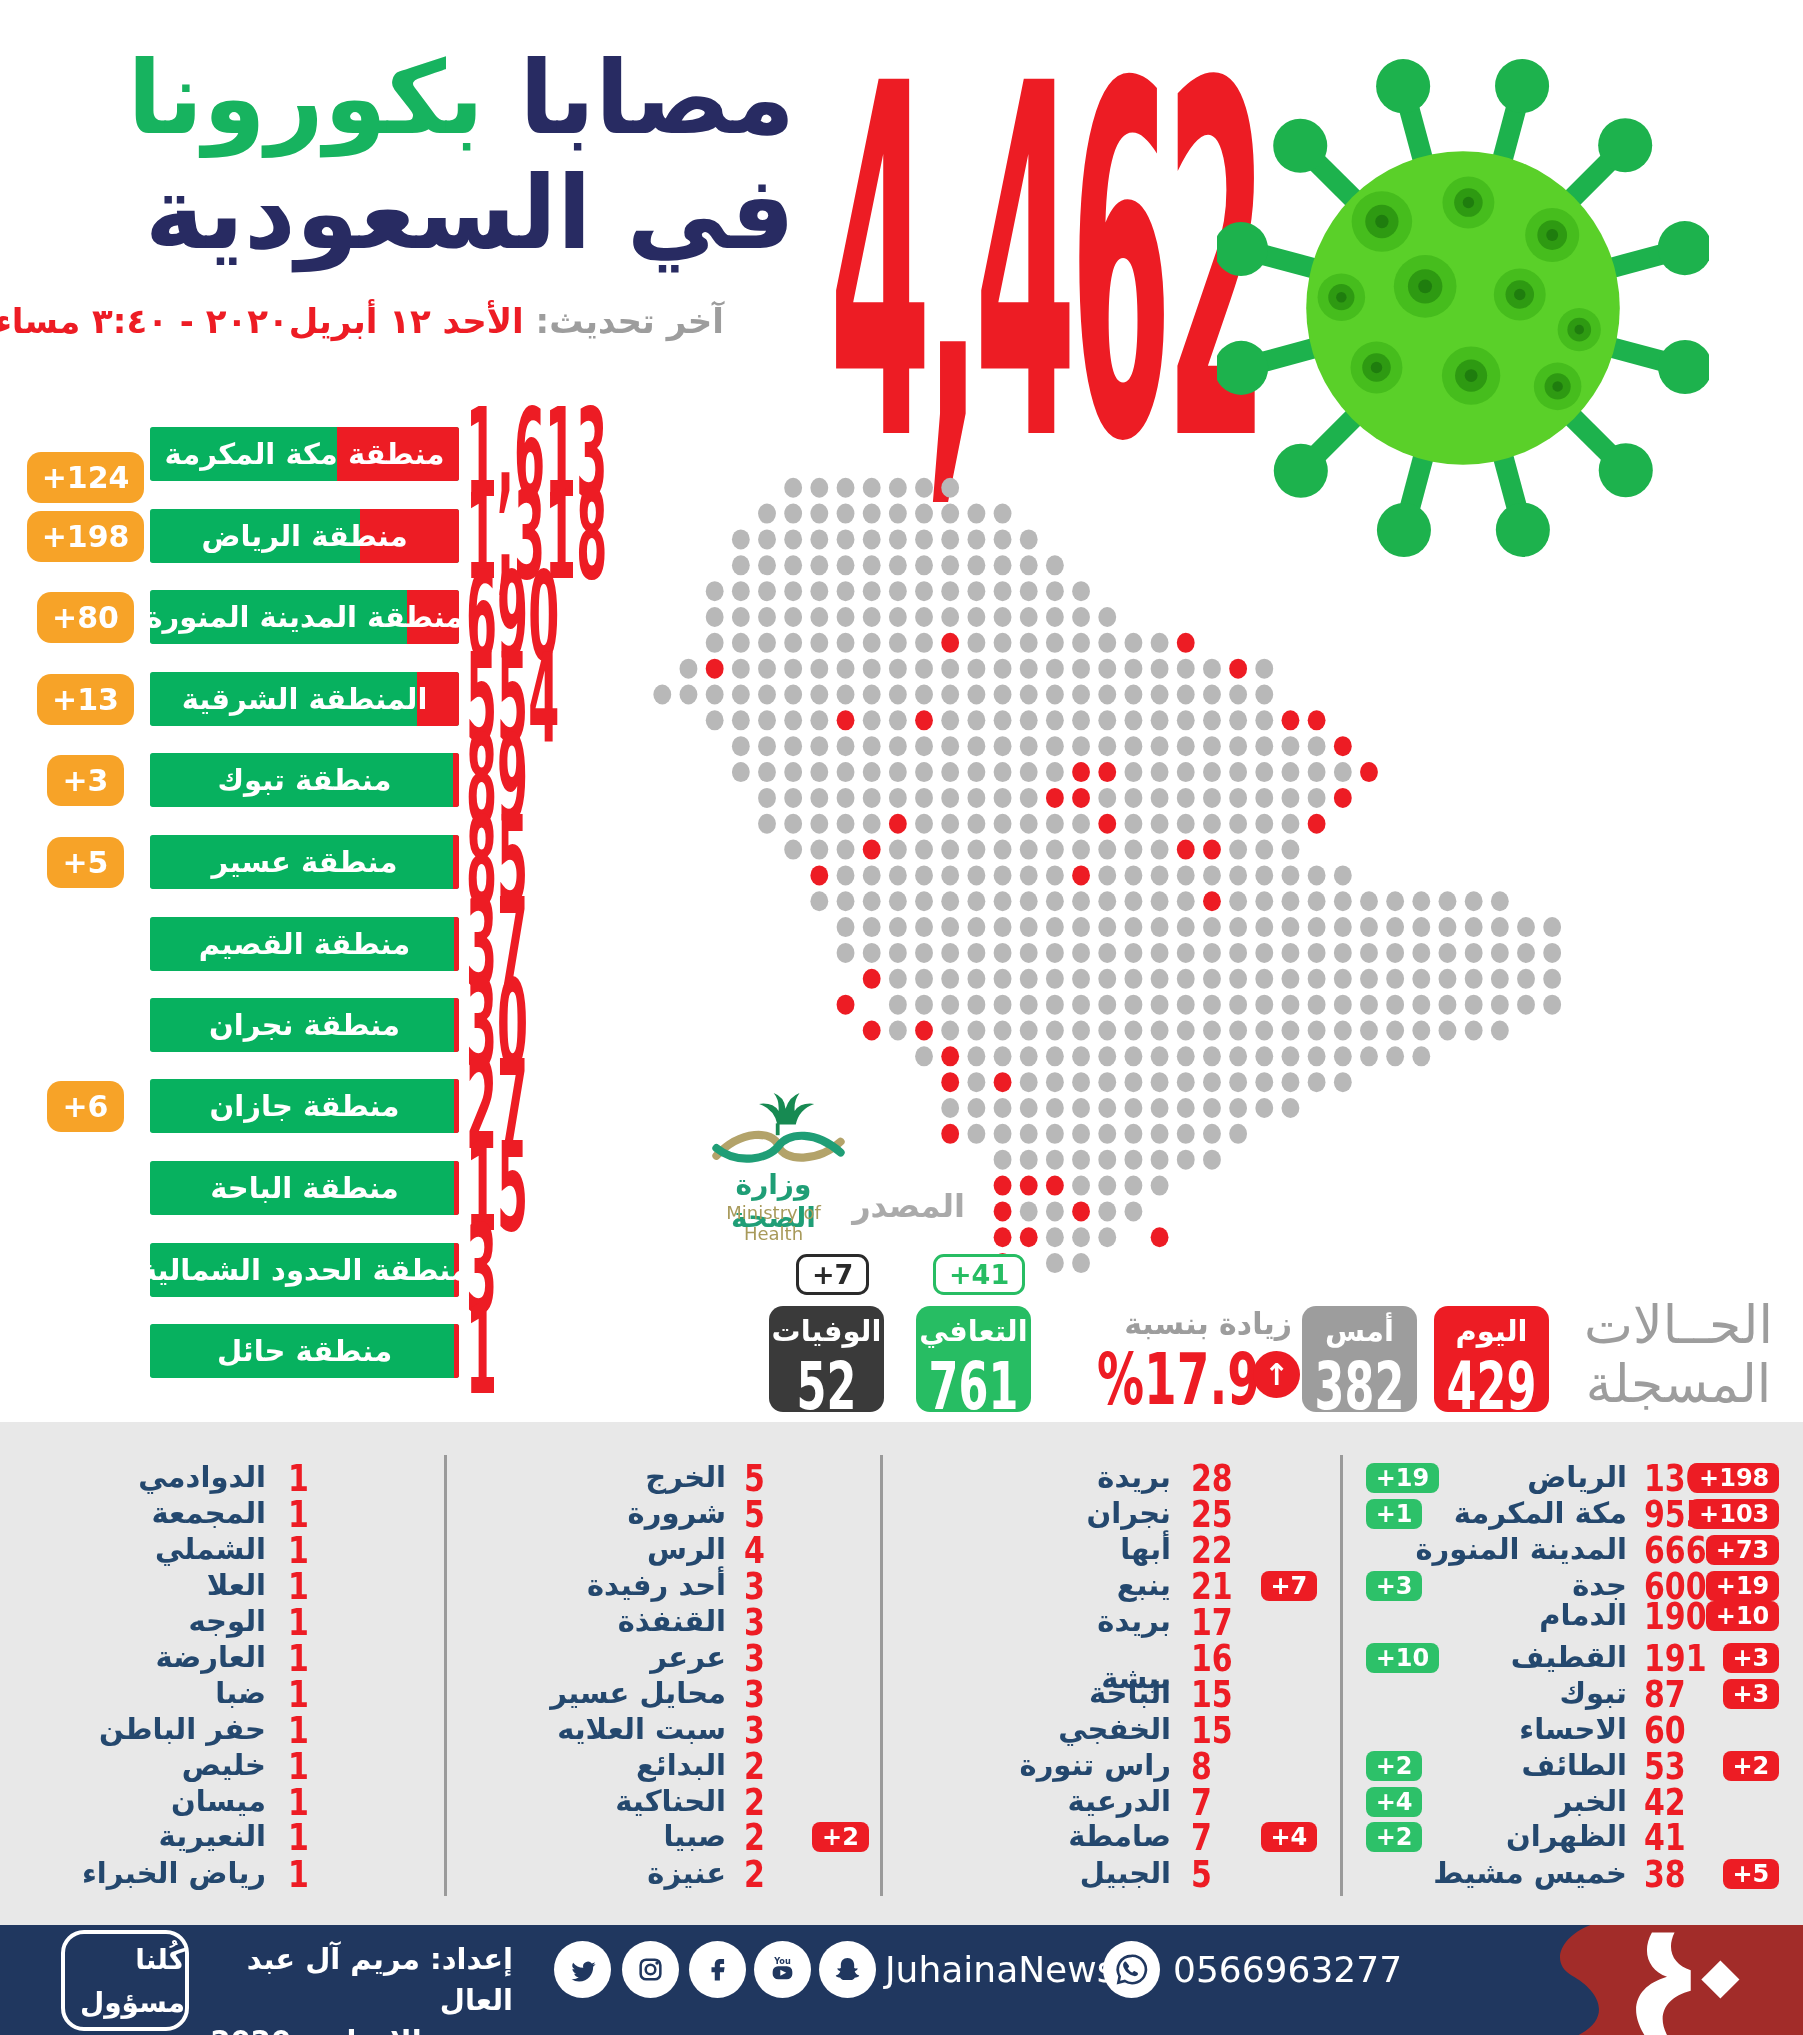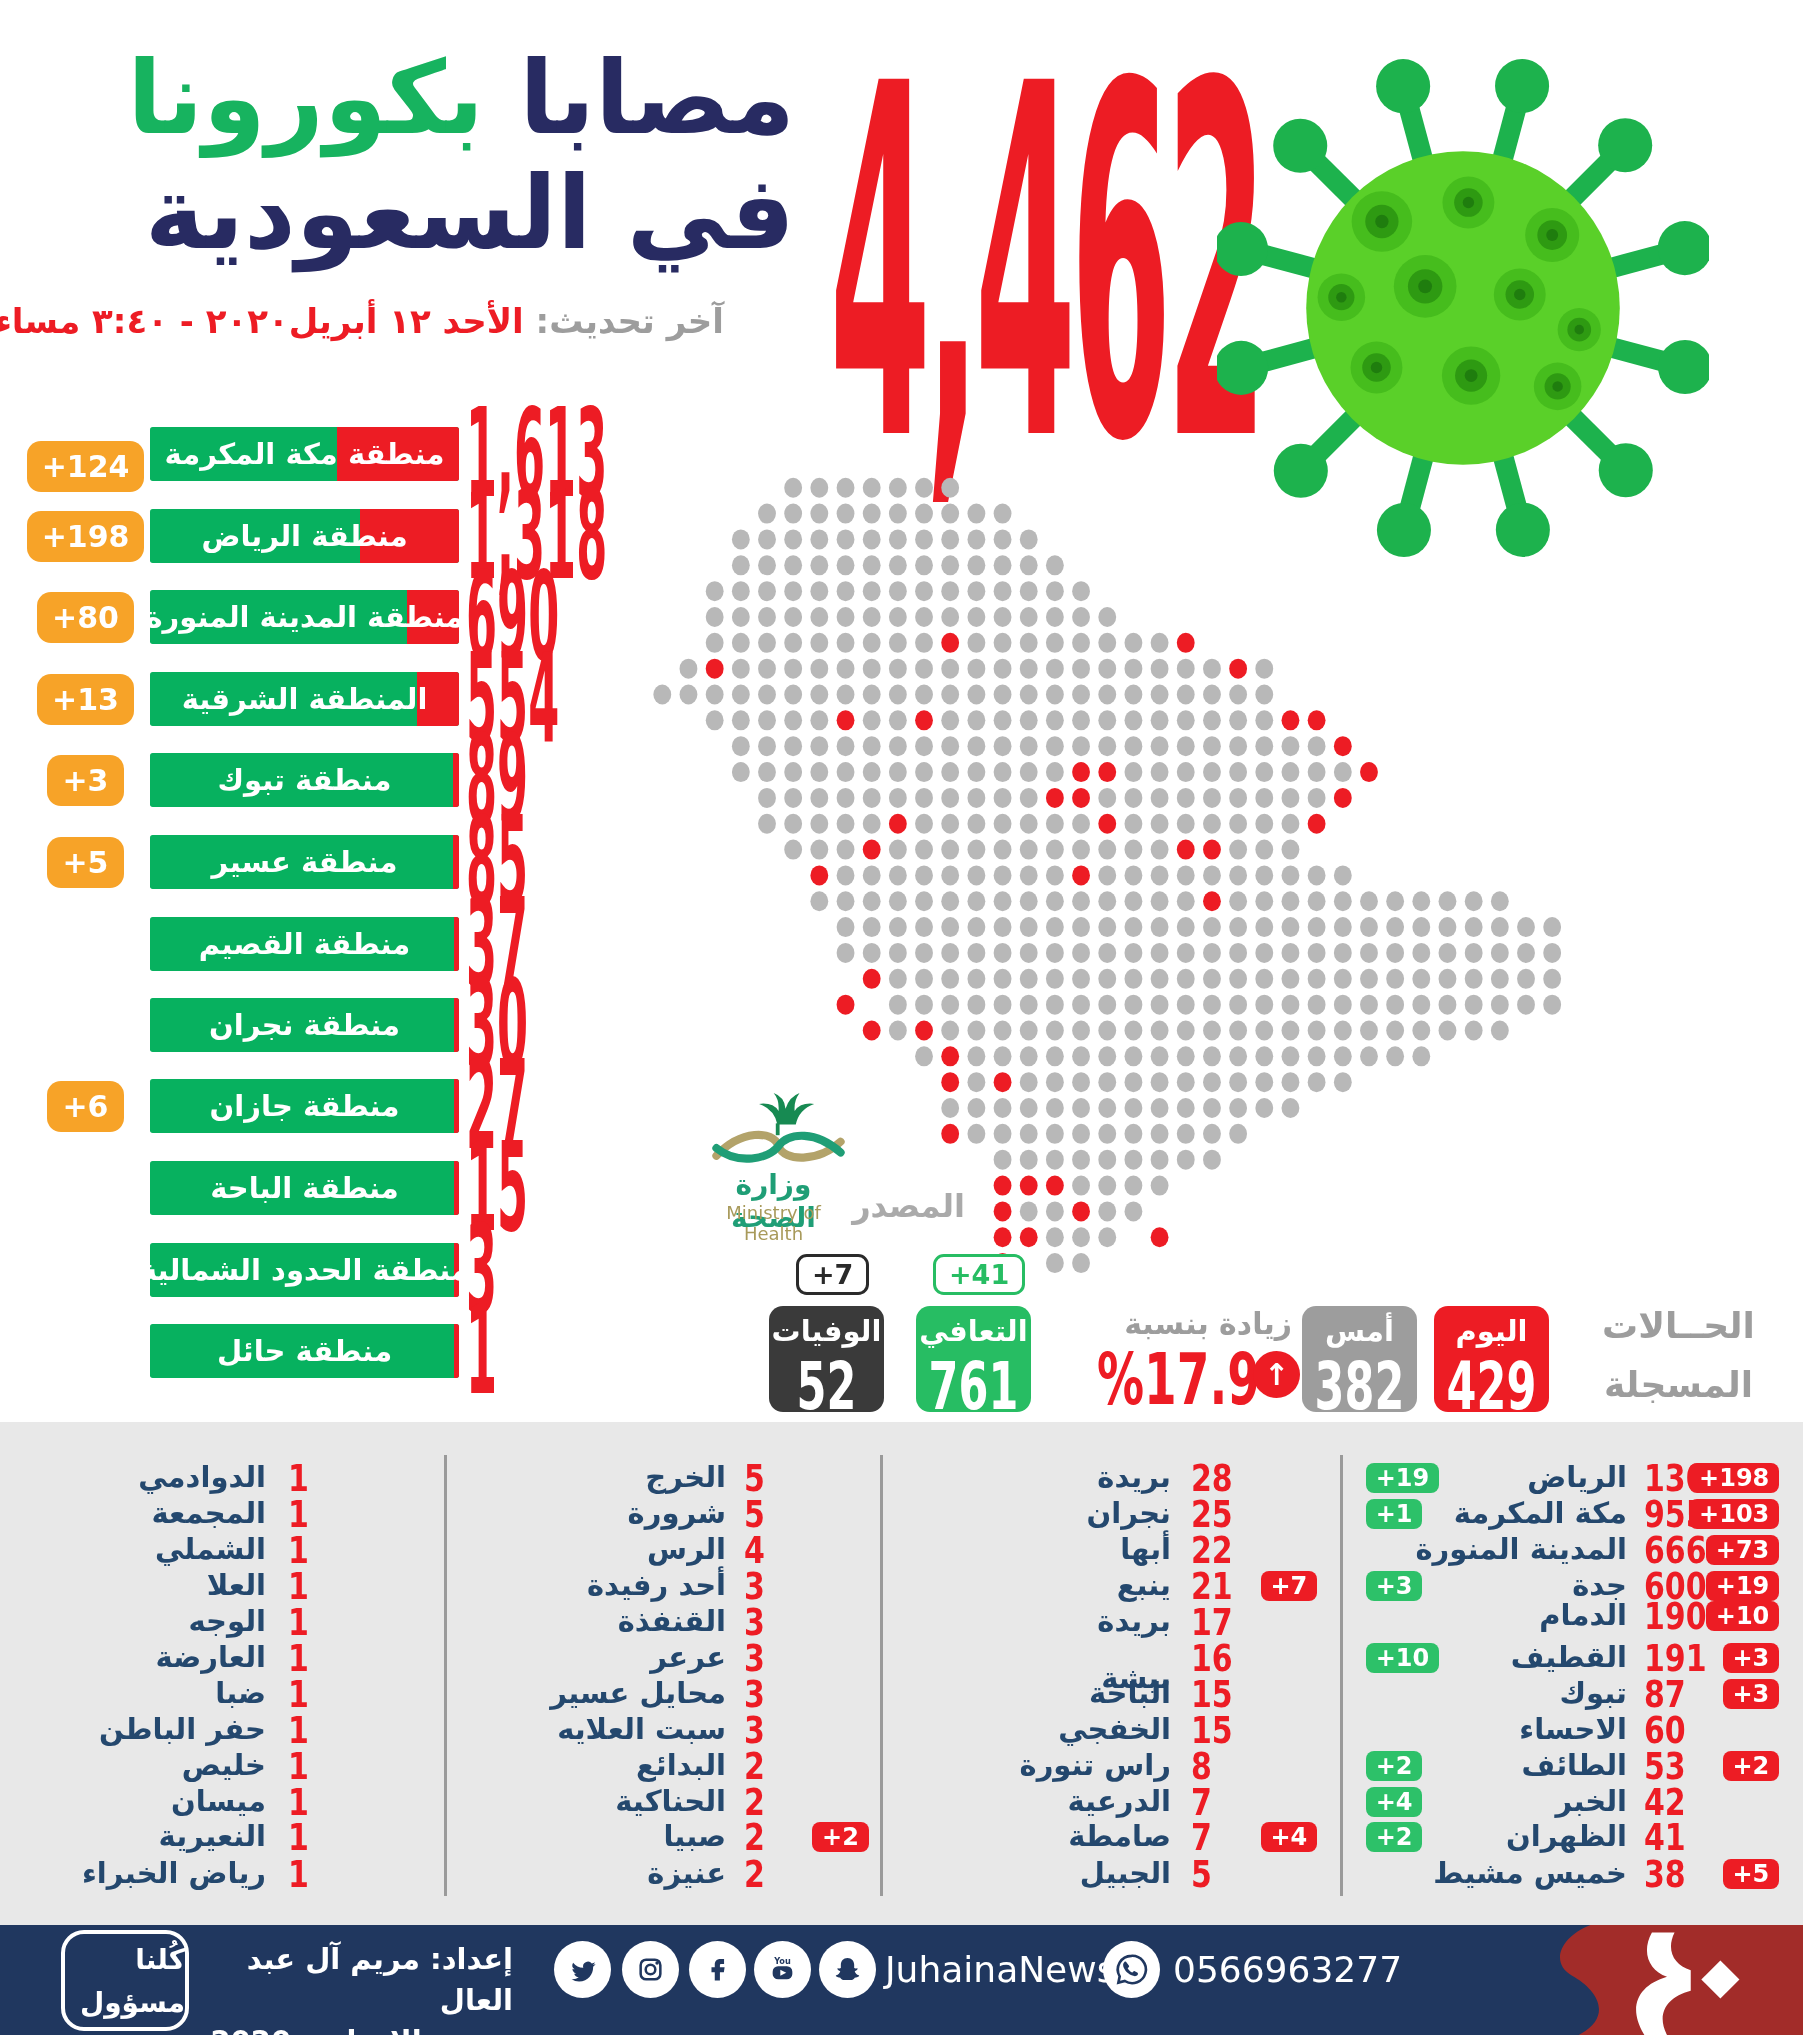--- a/index.html
+++ b/index.html
@@ -22,21 +22,21 @@
   .rbadge{background:#f7a328;color:#fff;font-weight:bold;font-size:30px;line-height:51px;
           padding:0 15px;border-radius:14px;direction:ltr;}
   .rbar{left:150px;width:309px;height:54px;background:#07b15f;border-radius:2.7px;}
   .rbar .red{position:absolute;right:0;top:0;bottom:0;background:#ed1c24;border-radius:0 2.7px 2.7px 0;}
   .rbar .lbl{position:absolute;inset:0;display:flex;align-items:center;justify-content:center;
              color:#fff;font-weight:bold;font-size:29px;direction:rtl;z-index:2;white-space:nowrap;}
   .rval{left:466px;height:54px;line-height:54px;color:#ed1c24;font-weight:bold;font-size:47px;
         transform:scale(.95,2.6);transform-origin:left center;white-space:nowrap;}
   
   #sum-label{left:1565px;top:1296px;width:227px;text-align:center;color:#9d9d9d;
-             font-weight:bold;font-size:36px;line-height:59px;direction:rtl;}
+             font-weight:normal;font-size:52px;line-height:59px;direction:rtl;}
   .sbox{top:1306px;width:115px;height:106px;border-radius:14px;color:#fff;text-align:center;}
   .sbox .lbl{font-size:29px;font-weight:bold;margin-top:7.6px;direction:rtl;}
   .sbox .val{font-size:43px;font-weight:bold;display:inline-block;transform:scaleY(1.55);margin-top:13px;}
   .mb{top:1254px;height:35px;border-radius:10.8px;background:#fff;font-weight:bold;font-size:27px;
       line-height:35px;padding:0 13px;border:3.8px solid #2a2a2a;direction:ltr;}
   #inc-label{left:1081px;top:1306px;width:211px;text-align:right;color:#9d9d9d;
              font-weight:bold;font-size:30px;direction:rtl;}
   #inc-value{left:1097px;top:1352px;width:146px;text-align:right;color:#ed1c24;
              font-weight:bold;font-size:47px;direction:ltr;transform:scaleY(1.5);transform-origin:center;}
   #inc-circle{left:1253px;top:1351px;width:47px;height:47px;border-radius:50%;background:#ed1c24;
@@ -137,21 +137,21 @@
     <circle cx="295" cy="585" r="10.56" fill="#1f7d0e"></circle>
     <circle cx="470" cy="600" r="54" fill="#46bd1d"></circle>
     <circle cx="470" cy="600" r="29.700000000000003" fill="#2e9a12"></circle>
     <circle cx="470" cy="600" r="11.88" fill="#1f7d0e"></circle>
     <circle cx="630" cy="620" r="44" fill="#46bd1d"></circle>
     <circle cx="630" cy="620" r="24.200000000000003" fill="#2e9a12"></circle>
     <circle cx="630" cy="620" r="9.68" fill="#1f7d0e"></circle>
   </svg>
 
 <div id="bars">
-    <div class="abs rbadge-zone" style="top: 439px;">
+    <div class="abs rbadge-zone" style="top: 450px;">
       <span class="rbadge">+124</span>
     </div>
     <div class="abs rbar" style="top: 427px;">
       <div class="red" style="width: 122px;"></div>
       <div class="lbl">منطقة مكة المكرمة</div>
     </div>
     <div class="abs rval" style="top: 427px;">1,613</div>
     <div class="abs rbadge-zone" style="top: 509px;">
       <span class="rbadge">+198</span>
     </div>

